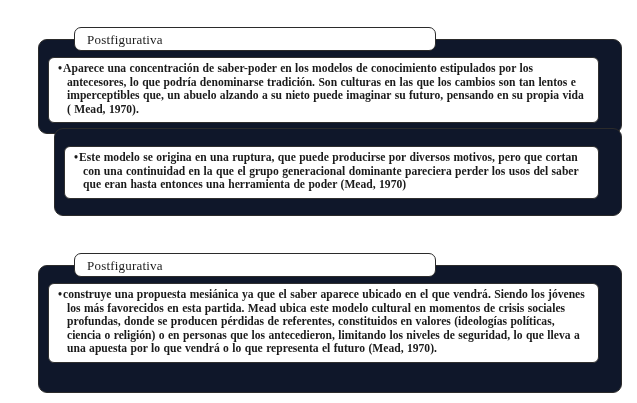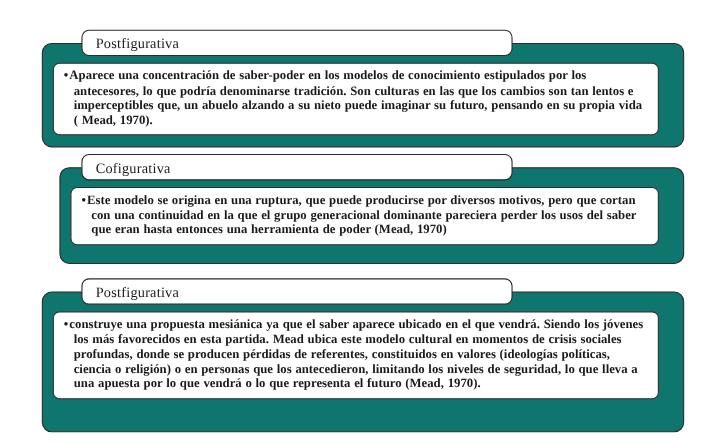--- a/index.html
+++ b/index.html
@@ -18,38 +18,38 @@
     left: 38px;
     width: 584px;
   }
   .section-1 { top: 27px; }
   .section-2 { top: 140px; }
   .section-3 { top: 253px; }
   .tab {
     position: relative;
     z-index: 2;
     margin-left: 36px;
-    width: 392px;
+    width: 362px;
     height: 24px;
     border: 1.6px solid #2b2b2b;
     border-radius: 7px;
     background: #ffffff;
     padding: 3px 12px 0 12px;
     font-size: 13px;
     line-height: 17px;
     letter-spacing: 0.2px;
   }
   .outer {
     position: relative;
     z-index: 1;
     margin-top: -12px;
     border: 1.6px solid #2b2b2b;
     border-radius: 9px;
     padding: 17px 22px 6px 9px;
-    background: #0f766e;
+    background: #0f172a;
   }
   .outer-1 { min-height: 95px; }
   .outer-2 { min-height: 88px; margin-left: 16px; }
   .outer-3 { min-height: 128px; }
   .inner {
     border: 1.3px solid #2f2f2f;
     border-radius: 6px;
     background: #ffffff;
     padding: 4px 8px 6px 9px;
     min-height: 100%;
@@ -74,23 +74,20 @@
       <span>Postfigurativa</span>
     </div>
     <div class="outer outer-1">
       <div class="inner">
         <div class="body-text"><span class="bullet">•</span><span>Aparece una concentración de saber-poder en los modelos de conocimiento estipulados por los antecesores, lo que podría denominarse tradición. Son culturas en las que los cambios son tan lentos e imperceptibles que, un abuelo alzando a su nieto puede imaginar su futuro, pensando en su propia vida ( Mead, 1970).</span></div>
       </div>
     </div>
   </div>
 
   <div class="section section-2">
-    <div class="tab">
-      <span>Cofigurativa</span>
-    </div>
     <div class="outer outer-2">
       <div class="inner">
         <div class="body-text"><span class="bullet">•</span><span>Este modelo se origina en una ruptura, que puede producirse por diversos motivos, pero que cortan con una continuidad en la que el grupo generacional dominante pareciera perder los usos del saber que eran hasta entonces una herramienta de poder (Mead, 1970)</span></div>
       </div>
     </div>
   </div>
 
   <div class="section section-3">
     <div class="tab">
       <span>Postfigurativa</span>

